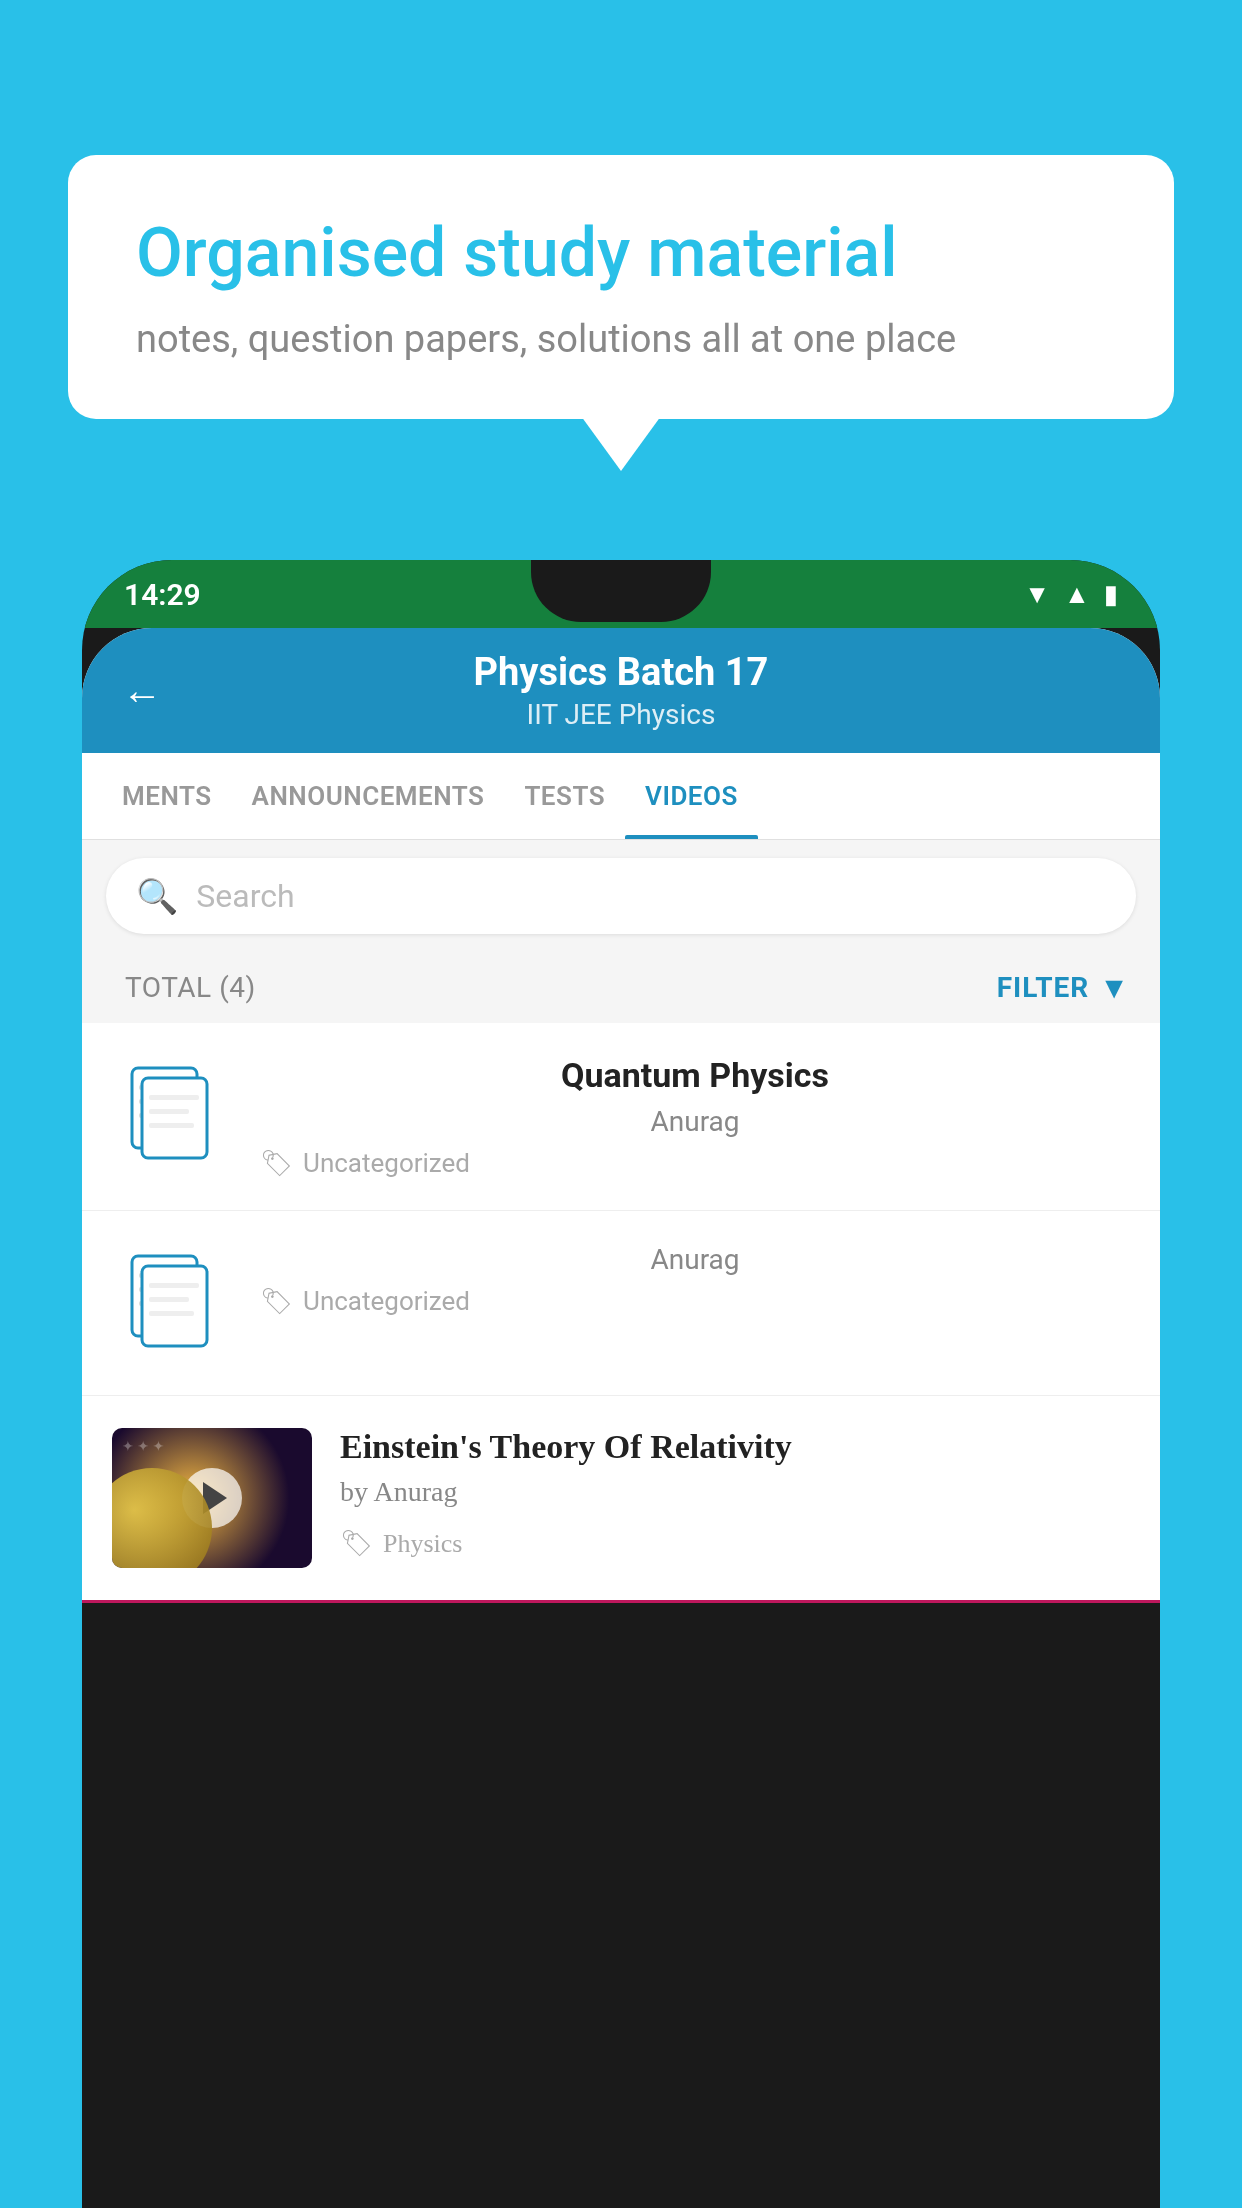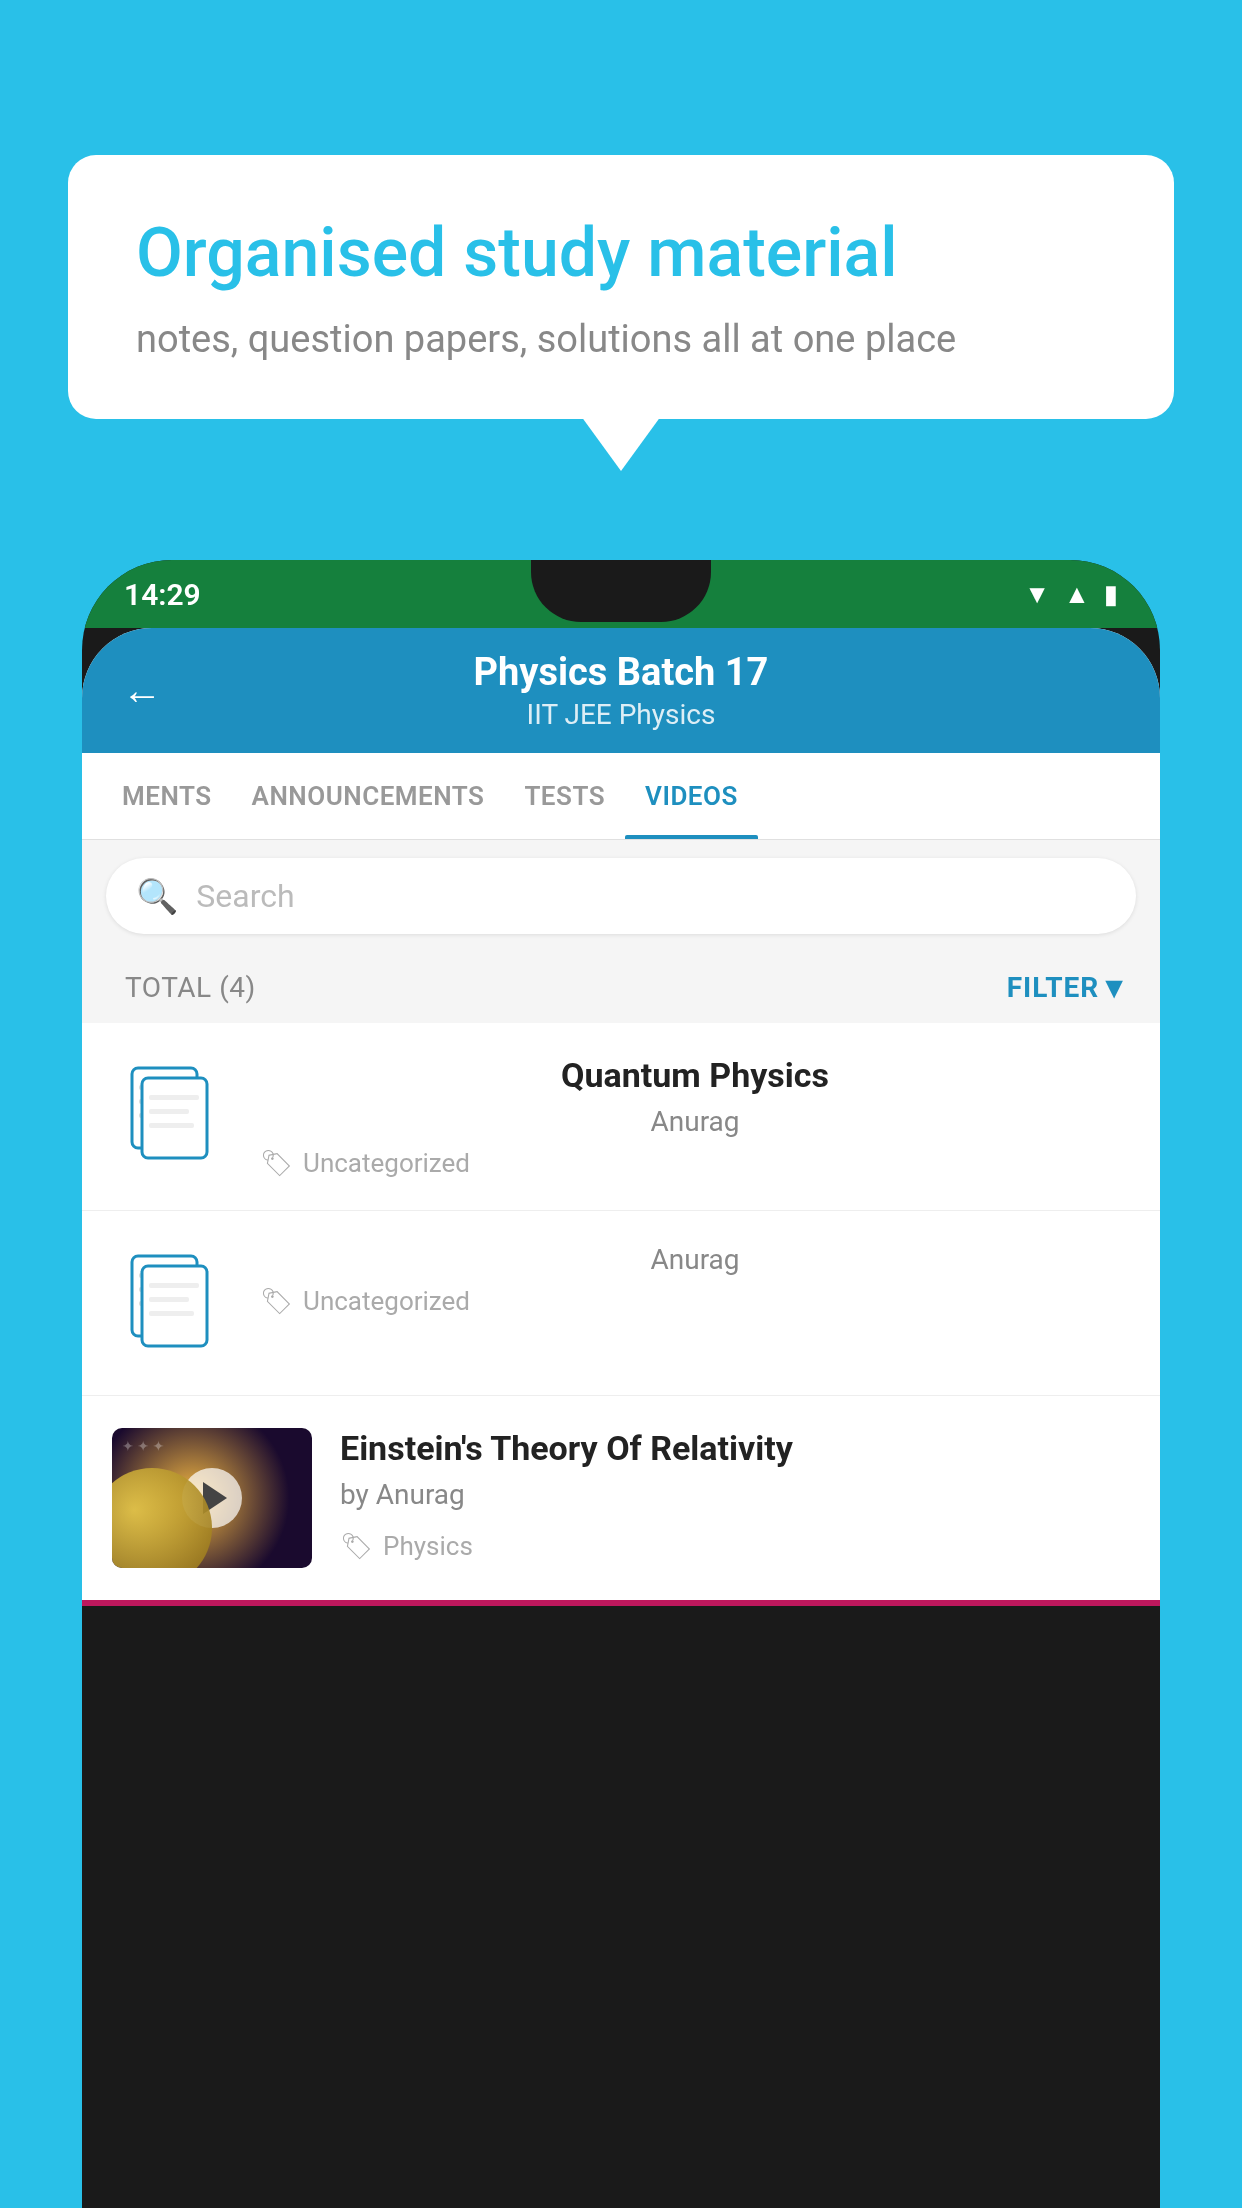--- a/index.html
+++ b/index.html
@@ -224,20 +224,21 @@
       margin-left: 13px;
     }
 
     .filter-btn {
       color: #1E8FBF;
       font-size: 28px;
       font-weight: 700;
       letter-spacing: 1px;
       display: flex;
       align-items: center;
+      gap: 10px;
     }
 
     .filter-icon {
       font-size: 30px;
     }
 
     
     .video-list {
       background: #fff;
     }
@@ -297,21 +298,22 @@
     .tag-text {
       font-size: 26px;
       color: #aaa;
     }
 
     
     .video-item-thumb {
       display: flex;
       align-items: flex-start;
       padding: 32px 30px;
-      border-bottom: 6px solid #be185d;
+      border-bottom: 3px solid #be185d;
+      font-family: Liberation Serif, serif;
     }
 
     .thumb-image {
       width: 200px;
       height: 140px;
       border-radius: 10px;
       flex-shrink: 0;
       margin-right: 28px;
       background: radial-gradient(circle at 40% 50%, #f5b942, #1a0a2e 70%);
       position: relative;

